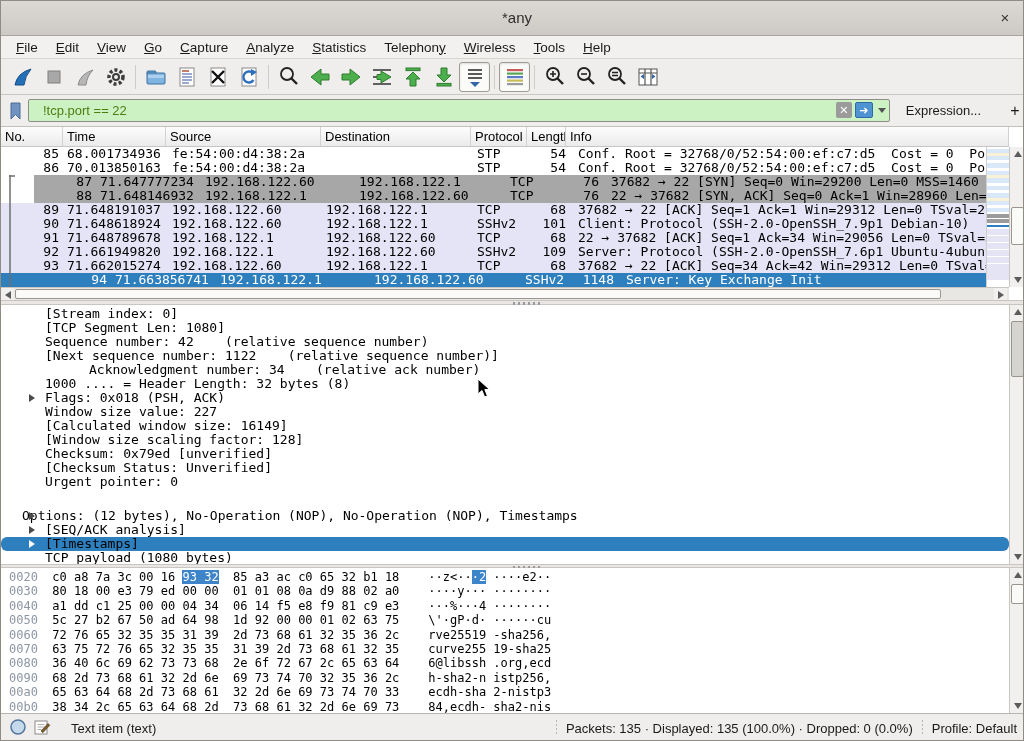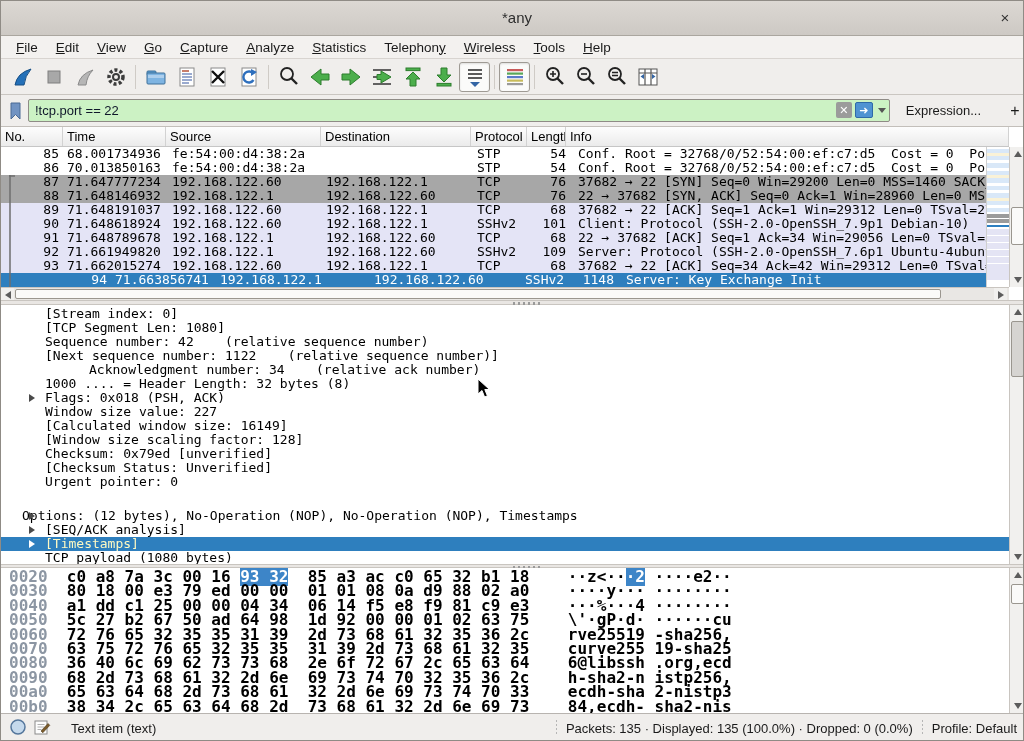--- a/index.html
+++ b/index.html
@@ -27,40 +27,40 @@
   .tbtn{width:31px;height:30px;display:flex;align-items:center;justify-content:center;border-radius:3px;}
   .tbtn.pressed{background:#fbfbfa;border:1px solid #9e9a94;box-shadow:inset 0 1px 2px rgba(0,0,0,.12);}
   .tsep{width:1px;height:24px;background:#cfcbc6;margin:0 4px;}
 
   
   .filterbar{position:absolute;left:0;top:94px;width:1024px;height:32px;background:#f0eeec;
     border-bottom:1px solid #c3bfba;display:flex;align-items:center;}
   .fb-bookmark{width:24px;height:24px;margin-left:3px;display:flex;align-items:center;justify-content:center;}
   .filter-input{position:relative;height:23px;width:862px;background:#ccf2c4;
     border:1px solid #8f8b86;border-radius:2px;display:flex;align-items:center;}
-  .filter-text{font-size:13px;color:#0f172a;padding-left:6px;white-space:pre;}
+  .filter-text{font-size:13px;color:#4d7c0f;padding-left:14px;white-space:pre;}
   .fi-controls{position:absolute;right:3px;top:2px;display:flex;align-items:center;}
   .fi-x{width:16px;height:16px;background:#9b9b9b;border-radius:2px;color:#fff;
     font-size:11px;line-height:16px;text-align:center;margin-right:3px;}
   .fi-apply{width:18px;height:16px;background:#4f93d2;border:1px solid #2f6aa8;border-radius:2px;
     color:#fff;font-size:11px;line-height:14px;text-align:center;}
   .fi-caret{width:0;height:0;border-left:4px solid transparent;border-right:4px solid transparent;
     border-top:5px solid #555;margin-left:5px;}
   .fb-expression{font-size:13px;color:#1a1a1a;margin-left:16px;}
   .fb-plus{font-size:16px;color:#1a1a1a;margin-left:24px;width:20px;text-align:center;}
 
   
   .plist{position:absolute;left:0;top:126px;width:1024px;height:173px;background:#fff;}
   .pheader{position:absolute;left:0;top:0;width:1008px;height:20px;
     background:linear-gradient(#fdfdfd,#ebebeb);border-bottom:1px solid #c6c6c6;display:flex;font-size:13px;color:#000;}
   .hcell{border-right:1px solid #d2d2d2;padding:2px 0 0 4px;white-space:nowrap;overflow:hidden;}
   .prows{position:absolute;left:0;top:20px;width:985px;height:140px;overflow:hidden;
     font-family:"DejaVu Sans Mono",monospace;font-size:13px;}
   .prow{display:flex;height:14px;line-height:14px;white-space:nowrap;color:#000;}
-  .prow.gray{background:#a7a7a7;}
+  .prow.gray{background:#a7a7a7;margin-left:33px;}
   .prow.lav{background:#e4e4f6;}
   .prow.sel{background:#2e7fbe;color:#ffffff;padding-left:48px;}
   .pcell{overflow:hidden;white-space:pre;flex-shrink:0;}
   .pc-r{text-align:right;}
   .relline{position:absolute;left:8px;top:48px;width:2px;height:112px;background:#6d6d6d;opacity:.75;}
   .reltick{position:absolute;left:8px;top:48px;width:6px;height:2px;background:#6d6d6d;opacity:.75;}
   .minimap{position:absolute;left:985px;top:20px;width:23px;height:140px;border-left:1px solid #cfcfcf;
     display:flex;flex-direction:column;overflow:hidden;background:#fff;}
   .mm-stripe{width:100%;}
 
@@ -78,29 +78,29 @@
 
   .splitter{position:absolute;left:0;width:1024px;background:#e9e6e3;border-top:1px solid #c9c5c0;border-bottom:1px solid #c9c5c0;}
   .grip{position:absolute;left:50%;top:1px;width:30px;height:3px;
     background:repeating-linear-gradient(90deg,#9a9a9a 0 2px,transparent 2px 5px);}
 
   
   .details{position:absolute;left:0;top:304px;width:1024px;height:259px;background:#fff;overflow:hidden;}
   .dcontent{position:absolute;left:0;top:2px;width:1008px;
     font-family:"DejaVu Sans Mono",monospace;font-size:13px;color:#000;}
   .dline{position:relative;height:14px;line-height:14px;white-space:pre;overflow:hidden;}
-  .dline.sel{background:#2e7fbe;color:#fef9c3;}
+  .dline.sel{background:#2e7fbe;color:#000000;border-radius:6px;}
   .dtri{position:absolute;top:3px;width:0;height:0;}
   .dtri.r{border-top:4px solid transparent;border-bottom:4px solid transparent;border-left:6px solid #4a4a4a;}
   .dtri.d{border-left:4px solid transparent;border-right:4px solid transparent;border-top:6px solid #4a4a4a;margin-top:2px;}
   .dline.sel .dtri.r{border-left-color:#fff;}
 
   
   .hexpane{position:absolute;left:0;top:567px;width:1024px;height:145px;background:#fff;overflow:hidden;}
-  .hcontent{position:absolute;left:8px;top:2px;font-family:"DejaVu Sans Mono",monospace;font-size:16px;color:#000;font-weight:bold;}
+  .hcontent{position:absolute;left:8px;top:2px;font-family:"DejaVu Sans Mono",monospace;font-size:12px;color:#000;}
   .hrow{height:14.4px;line-height:14.4px;white-space:pre;}
   .hoff{color:#8c96a3;}
   .hl{background:#3d85c8;color:#fff;}
 
   
   .statusbar{position:absolute;left:0;top:712px;width:1024px;height:29px;background:#f0eeec;
     border-top:1px solid #b8b4b0;display:flex;align-items:center;font-size:13px;color:#1a1a1a;}
   .sb-sep{width:1px;height:16px;margin:0 9px;background:repeating-linear-gradient(#b5b5b5 0 2px,transparent 2px 4px);}
   .sb-context{margin-left:20px;}
   .sb-spacer{flex:1;}

